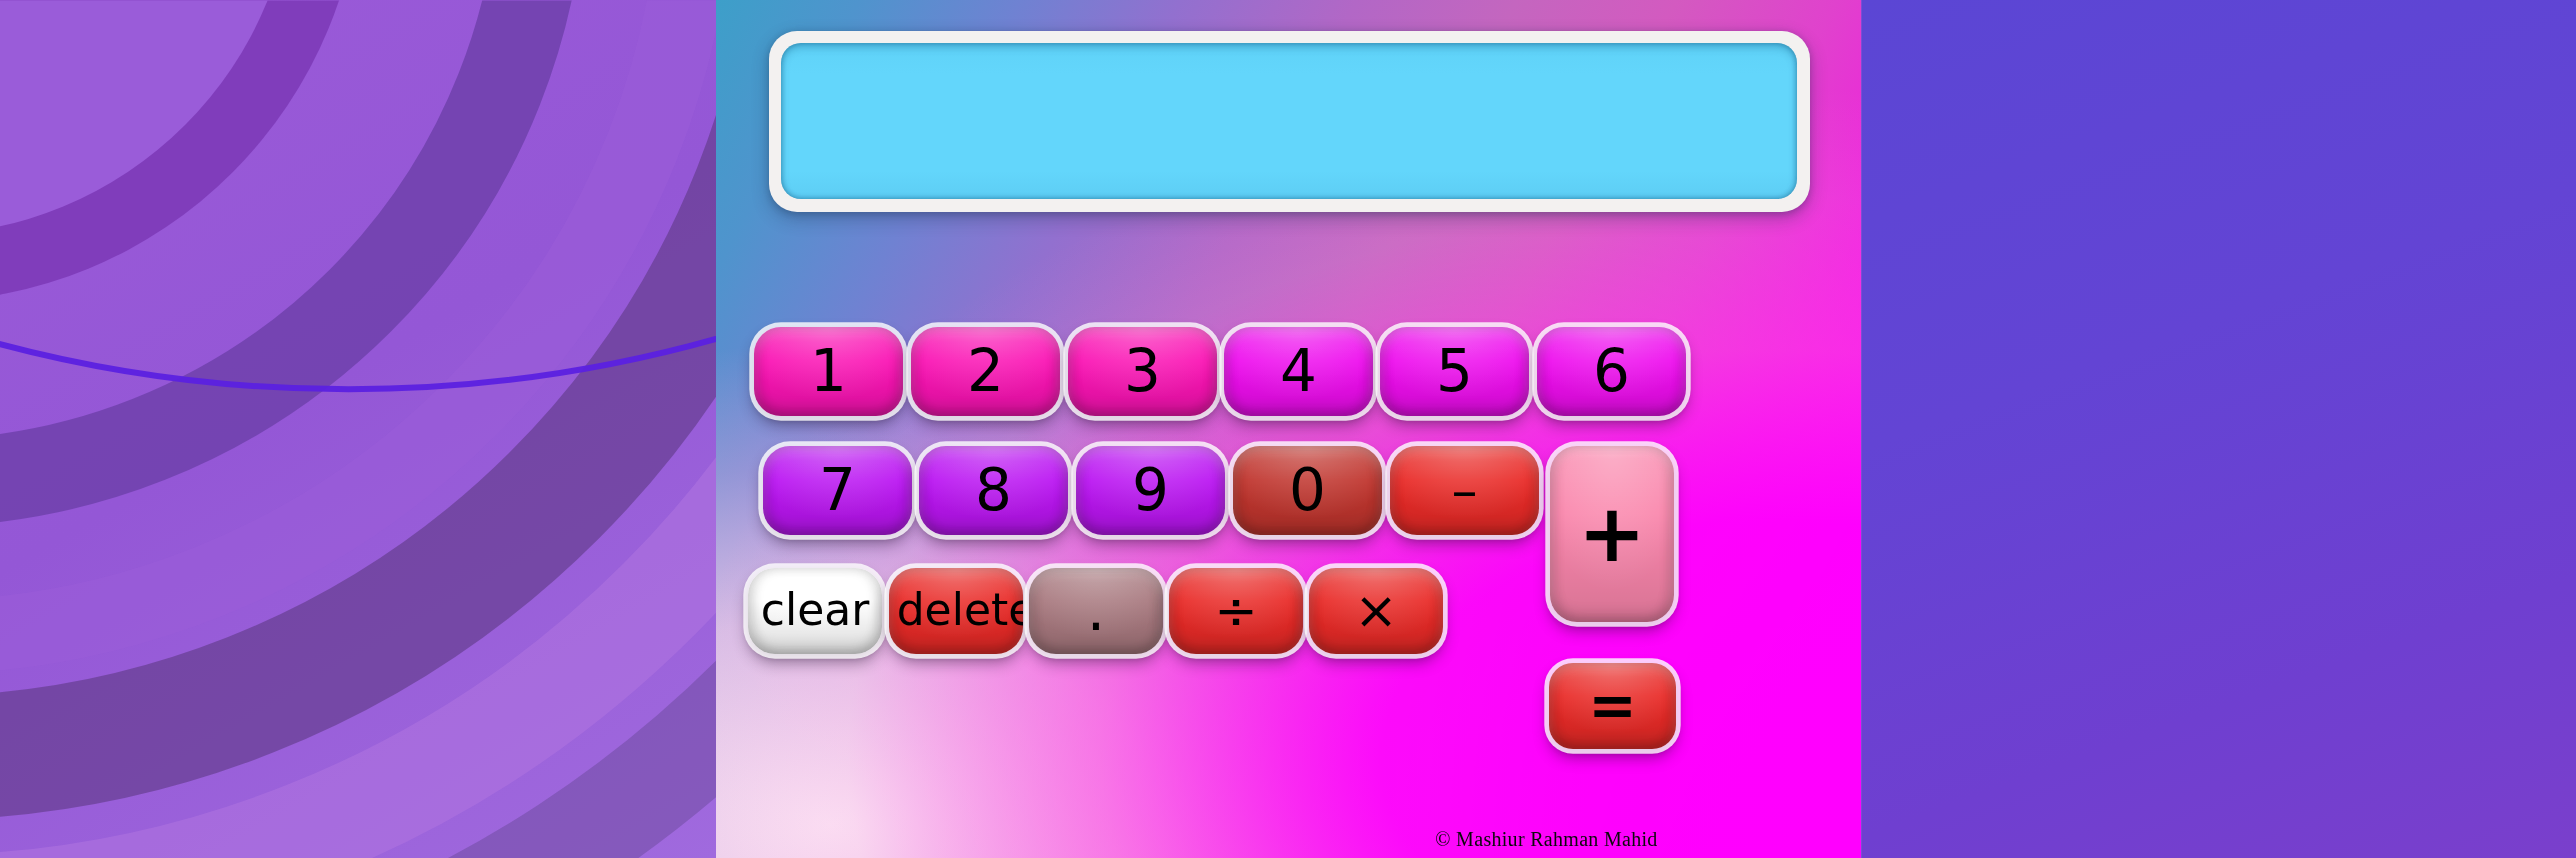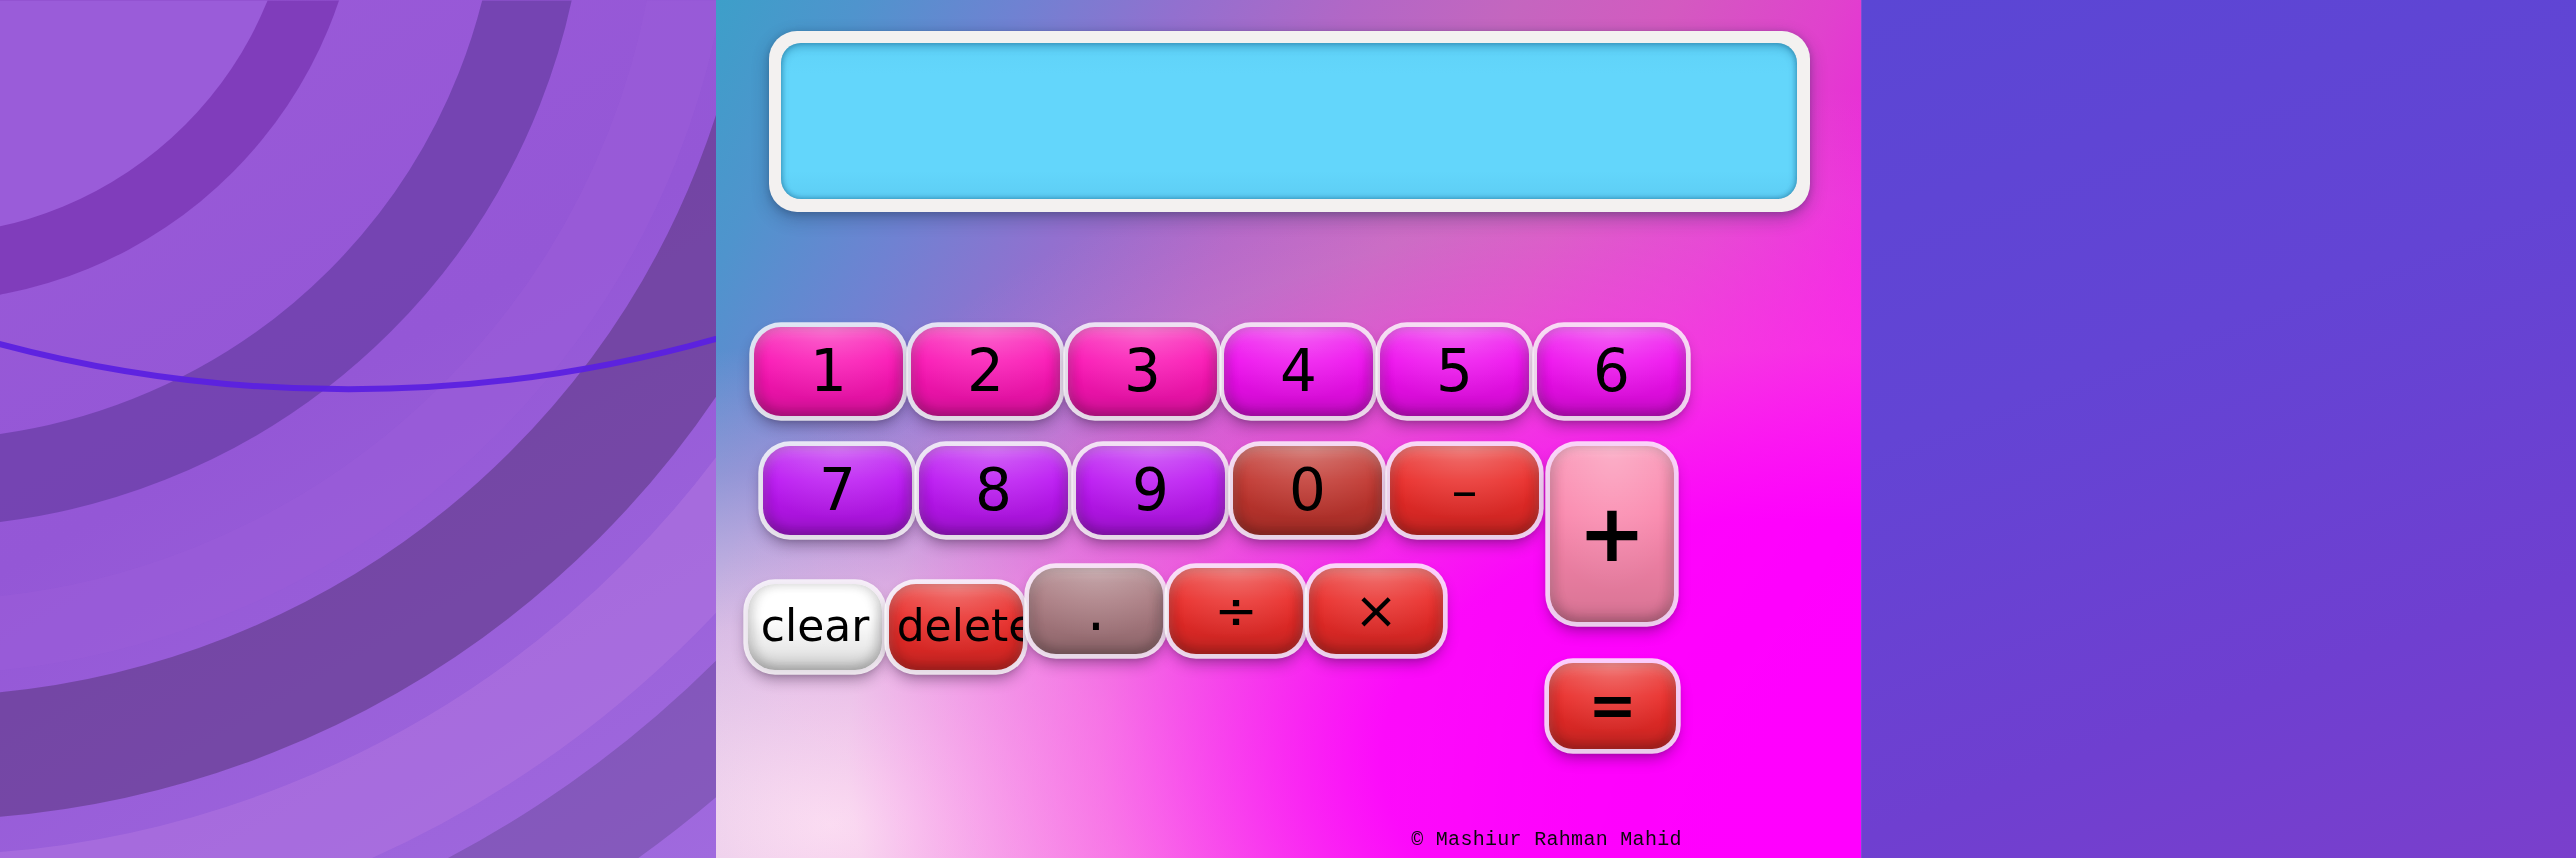--- a/index.html
+++ b/index.html
@@ -103,33 +103,33 @@
       0 2px 6px rgba(30,10,40,.35),
       inset 0 6px 10.7px rgba(255,255,255,.20),
       inset 0 -6.7px 13.4px rgba(0,0,0,.18),
       inset 6px 0 10.7px rgba(0,0,0,.10),
       inset -6px 0 10.7px rgba(0,0,0,.10);
   }
   .btn .glyph { display:block; transform:translateY(-1.3px); }
 
   
   .num   { font-size:58px; }
-  .wide  { font-size:44px;margin-top:16px; }
+  .wide  { font-size:44px; }
   .op    { font-size:52px; }
   .dot   { font-size:58px; }
   .plus  { font-size:81px; font-weight:700; }
   .eqs   { font-size:58px; font-weight:700; }
 
   
   #copyright {
     position:absolute;
     left:0; right:0;
     bottom:8px;
     text-align:center;
-    font-family:Liberation Mono, monospace;
+    font-family:Liberation Serif, serif;
     font-size:20px;
     letter-spacing:0.3px;
     color:#0b0b0b;
     transform:translateX(258px);
     white-space:nowrap;
   }
 </style>
 </head>
 <body>
 

